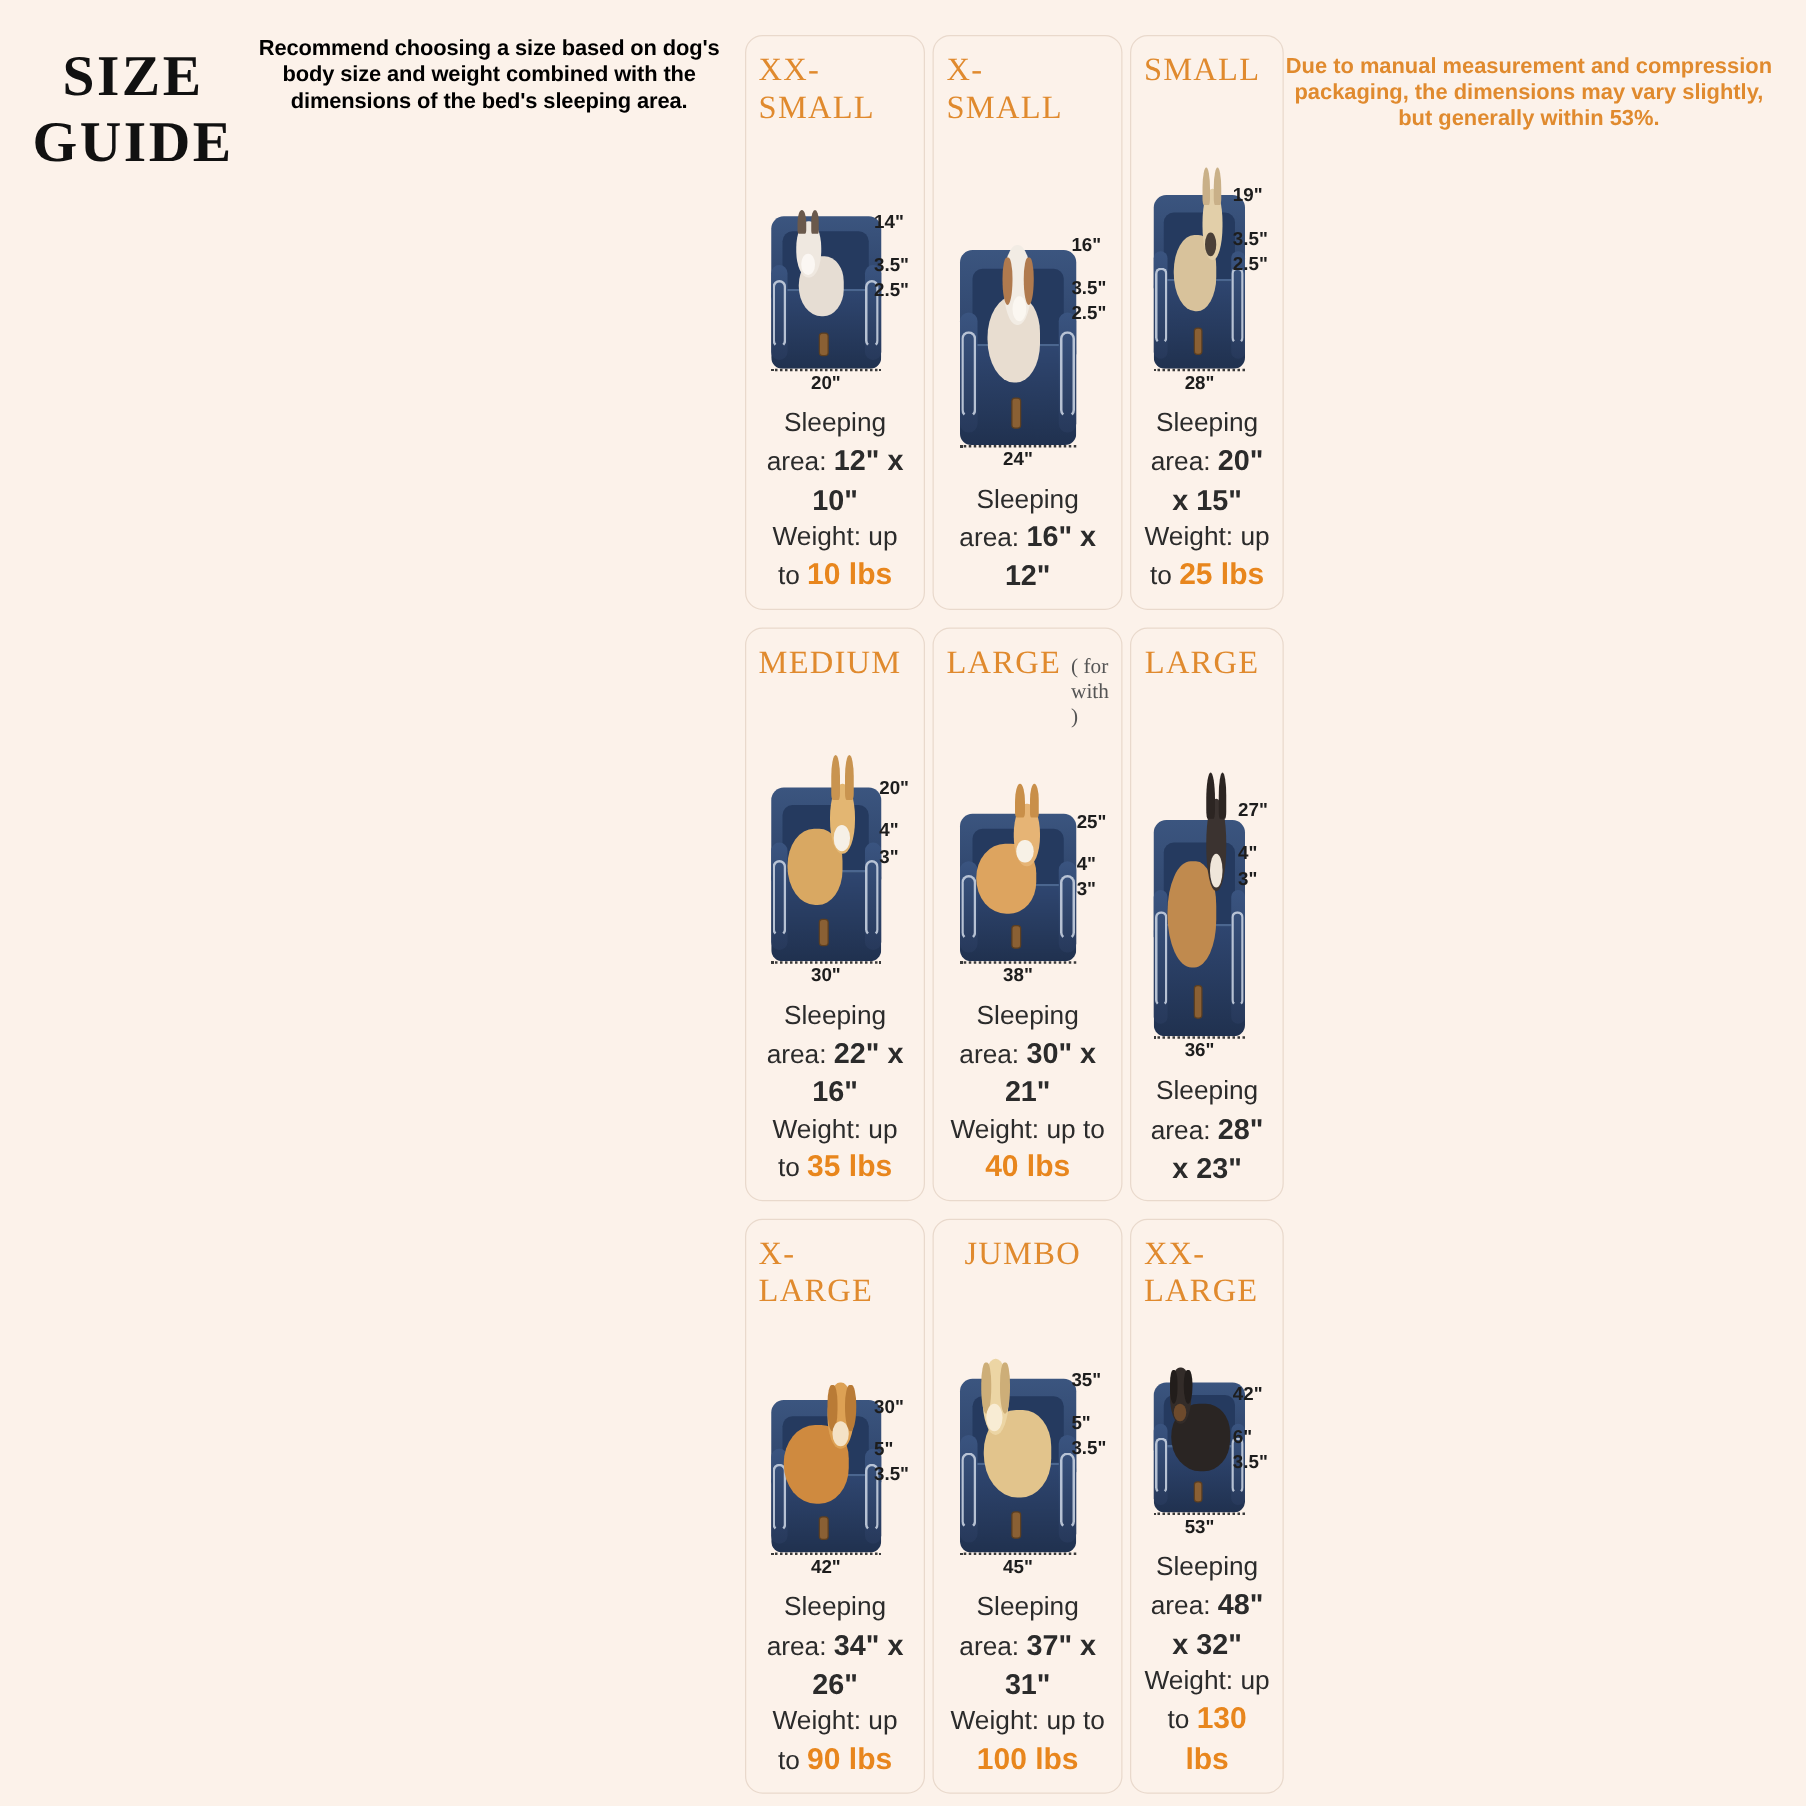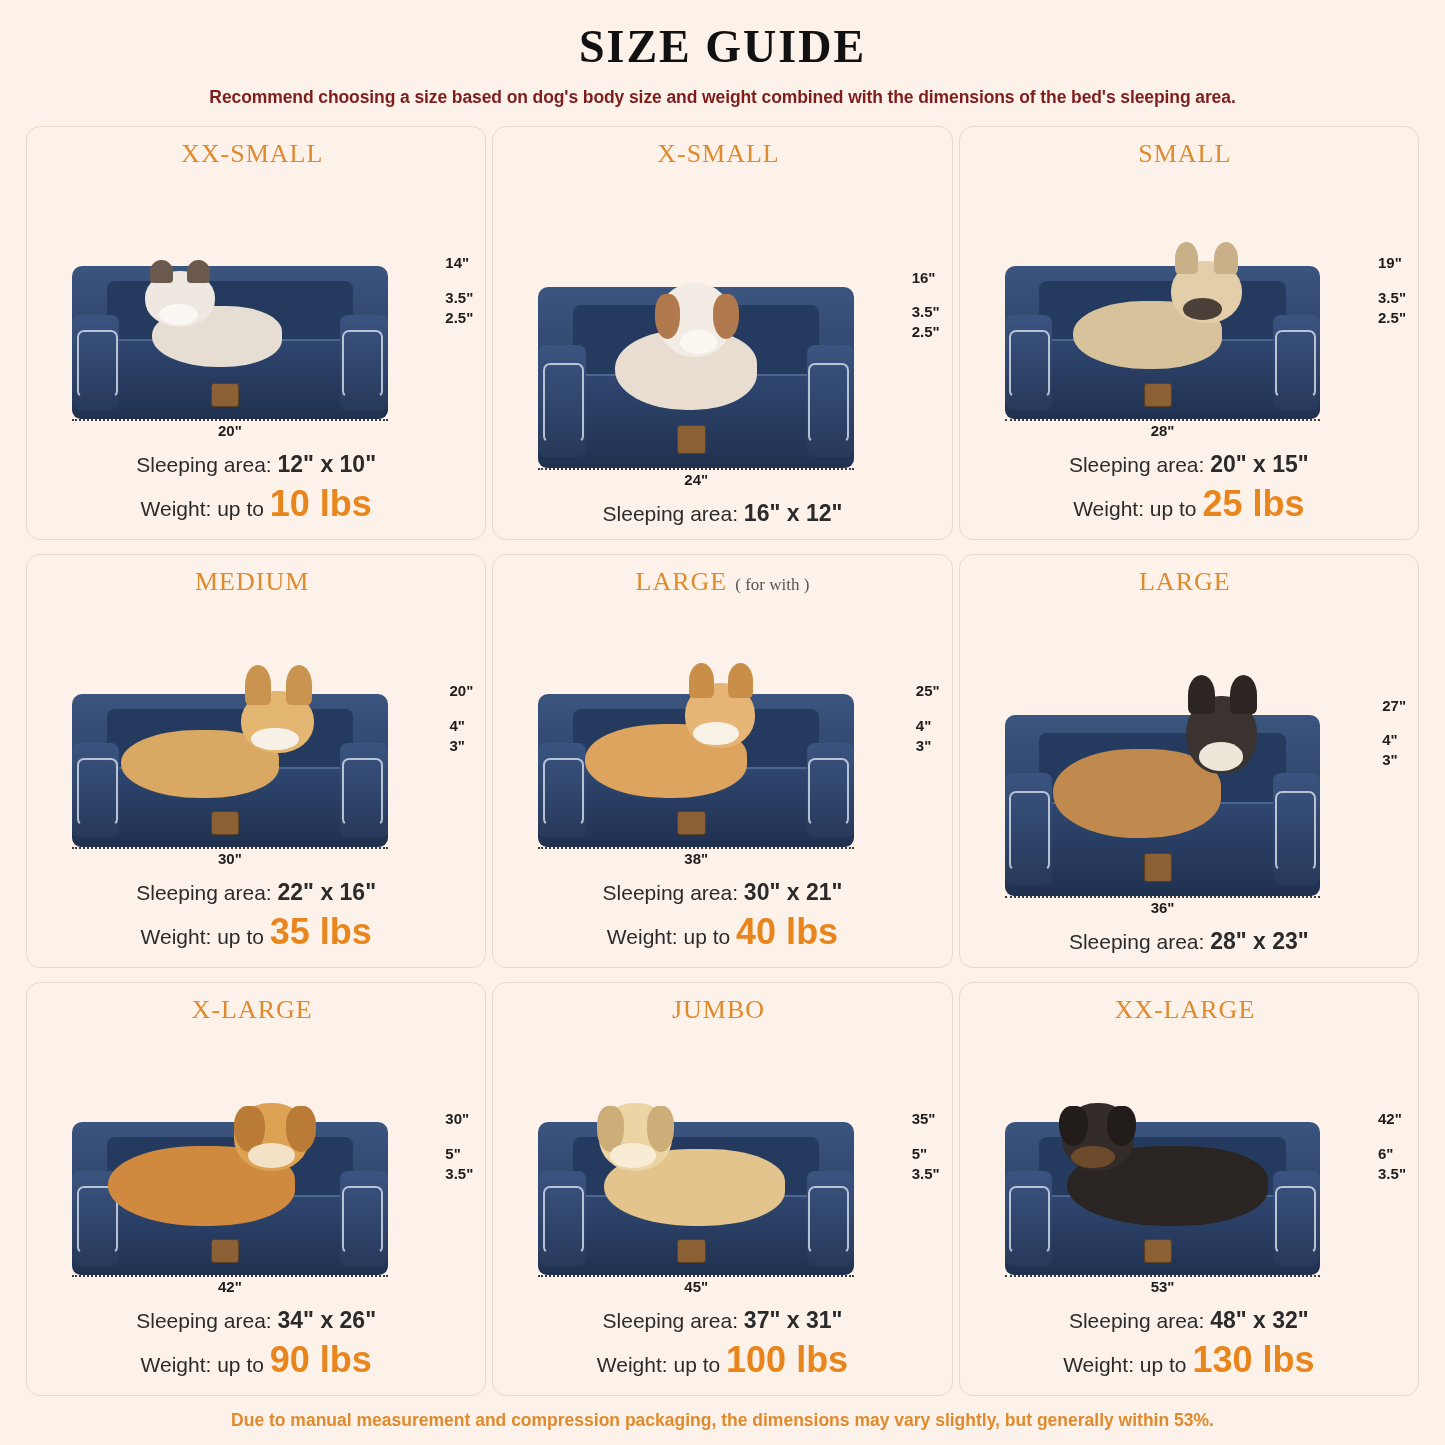--- a/index.html
+++ b/index.html
@@ -8,38 +8,38 @@
     width: 1445px;
     height: 1445px;
     background: #fcf2ea;
     font-family: "Liberation Sans", sans-serif;
     color: #2b2b2b;
     overflow: hidden;
   }
   .page {
     width: 1445px;
     height: 1445px;
-    padding: 14px 26px 10px 26px;
+    padding: 28px 26px 10px 26px;
     display: flex;
-    flex-direction: column;
+    flex-direction: row;
   }
   .title {
     text-align: center;
     font-family: "Liberation Serif", serif;
     font-size: 46px;
     font-weight: bold;
     letter-spacing: 2px;
     color: #111111;
     margin: 6px 0 14px 0;
   }
   .subtitle {
     text-align: center;
     font-size: 17.5px;
     font-weight: bold;
-    color: #7f1d1d;
+    color: #000000;
     margin-bottom: 18px;
     letter-spacing: -0.1px;
   }
   .grid {
     flex: 1;
     display: grid;
     grid-template-columns: repeat(3, 1fr);
     grid-template-rows: repeat(3, 1fr);
     gap: 14px 6px;
   }
@@ -194,21 +194,21 @@
     font-size: 21px;
     color: #2b2b2b;
     line-height: 1.35;
   }
   .spec-line .val {
     font-weight: bold;
     font-size: 23px;
   }
   .spec-line .wt {
     font-weight: bold;
-    font-size: 36px;
+    font-size: 24px;
     color: #e8861d;
   }
   .footer {
     text-align: center;
     font-size: 17.5px;
     font-weight: bold;
     color: #e08a2e;
     margin-top: 14px;
     margin-bottom: 4px;
   }

